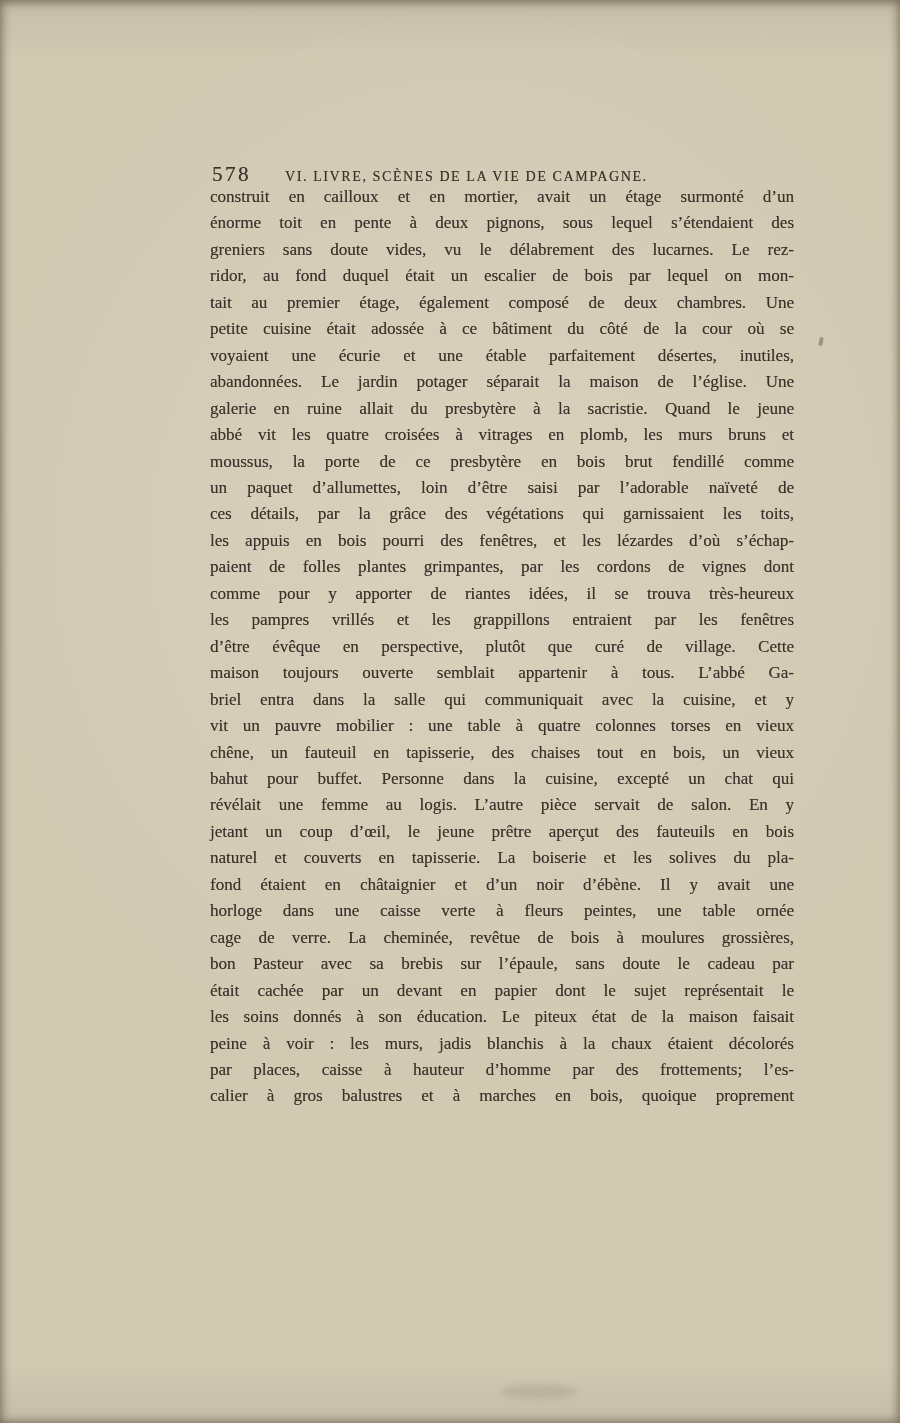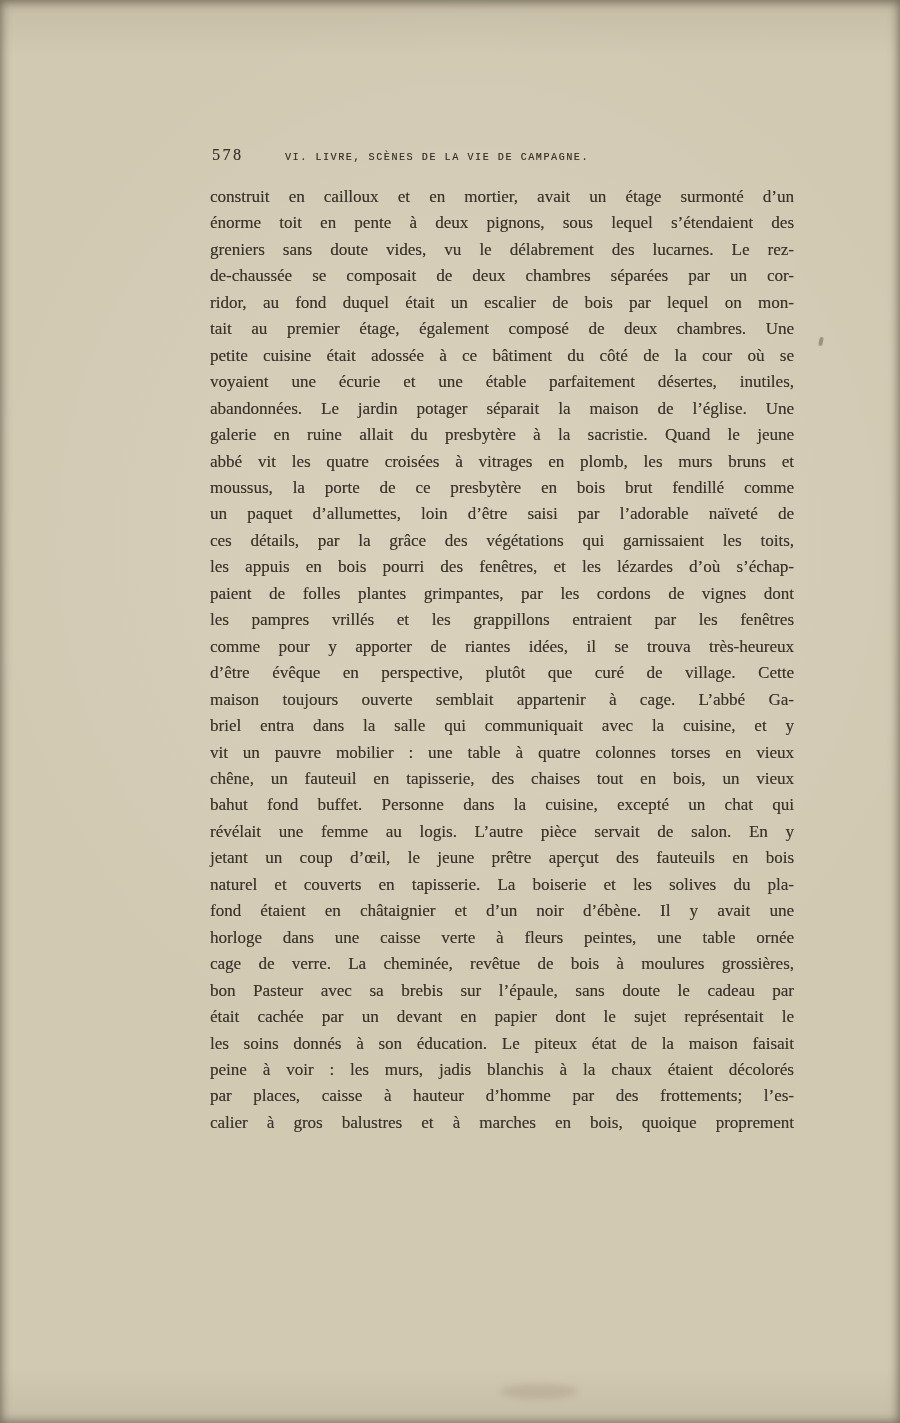--- a/index.html
+++ b/index.html
@@ -34,30 +34,30 @@
       linear-gradient(180deg, rgba(90,78,58,0.10) 0%, rgba(0,0,0,0) 4%, rgba(0,0,0,0) 96%, rgba(90,78,58,0.10) 100%);
   }
   .header{
     position:absolute;
     left:212px;top:146px;width:586px;
     display:flex;align-items:baseline;
     color:var(--ink);
     text-shadow:0.2px 0.2px 0.4px rgba(56,46,34,0.55);
   }
   .page-number{
-    font-size:16px;
+    font-size:21px;
     letter-spacing:2.5px;
     width:73px;
     flex:0 0 auto;
+    margin-top:16px;
   }
   .running-title{
-    font-size:10px;
+    font-size:14px;
     letter-spacing:1.6px;
     white-space:nowrap;
-    font-family:Liberation Mono, monospace;
   }
   .text-block{
     position:absolute;
     left:210px;top:184px;width:584px;
     color:var(--ink);
     font-size:17px;
     line-height:26.45px;
     text-shadow:0.2px 0.2px 0.35px rgba(56,46,34,0.5);
   }
   .text-line{
@@ -85,41 +85,40 @@
 <div class="page">
   <div class="header">
     <span class="page-number">578</span>
     <span class="running-title">VI. LIVRE, SCÈNES DE LA VIE DE CAMPAGNE.</span>
   </div>
 
   <div class="text-block">
       <div class="text-line">construit en cailloux et en mortier, avait un étage surmonté d’un</div>
       <div class="text-line">énorme toit en pente à deux pignons, sous lequel s’étendaient des</div>
       <div class="text-line">greniers sans doute vides, vu le délabrement des lucarnes. Le rez-</div>
-      <div class="text-line">de-chaussée se composait de deux chambres séparées par un cor-</div>
       <div class="text-line">ridor, au fond duquel était un escalier de bois par lequel on mon-</div>
       <div class="text-line">tait au premier étage, également composé de deux chambres. Une</div>
       <div class="text-line">petite cuisine était adossée à ce bâtiment du côté de la cour où se</div>
       <div class="text-line">voyaient une écurie et une étable parfaitement désertes, inutiles,</div>
       <div class="text-line">abandonnées. Le jardin potager séparait la maison de l’église. Une</div>
       <div class="text-line">galerie en ruine allait du presbytère à la sacristie. Quand le jeune</div>
       <div class="text-line">abbé vit les quatre croisées à vitrages en plomb, les murs bruns et</div>
       <div class="text-line">moussus, la porte de ce presbytère en bois brut fendillé comme</div>
       <div class="text-line">un paquet d’allumettes, loin d’être saisi par l’adorable naïveté de</div>
       <div class="text-line">ces détails, par la grâce des végétations qui garnissaient les toits,</div>
       <div class="text-line">les appuis en bois pourri des fenêtres, et les lézardes d’où s’échap-</div>
       <div class="text-line">paient de folles plantes grimpantes, par les cordons de vignes dont</div>
+      <div class="text-line">comme pour y apporter de riantes idées, il se trouva très-heureux</div>
       <div class="text-line">les pampres vrillés et les grappillons entraient par les fenêtres</div>
-      <div class="text-line">comme pour y apporter de riantes idées, il se trouva très-heureux</div>
       <div class="text-line">d’être évêque en perspective, plutôt que curé de village. Cette</div>
-      <div class="text-line">maison toujours ouverte semblait appartenir à cage. L’abbé Ga-</div>
+      <div class="text-line">maison toujours ouverte semblait appartenir à tous. L’abbé Ga-</div>
       <div class="text-line">briel entra dans la salle qui communiquait avec la cuisine, et y</div>
       <div class="text-line">vit un pauvre mobilier : une table à quatre colonnes torses en vieux</div>
       <div class="text-line">chêne, un fauteuil en tapisserie, des chaises tout en bois, un vieux</div>
-      <div class="text-line">bahut fond buffet. Personne dans la cuisine, excepté un chat qui</div>
+      <div class="text-line">bahut pour buffet. Personne dans la cuisine, excepté un chat qui</div>
       <div class="text-line">révélait une femme au logis. L’autre pièce servait de salon. En y</div>
       <div class="text-line">jetant un coup d’œil, le jeune prêtre aperçut des fauteuils en bois</div>
       <div class="text-line">naturel et couverts en tapisserie. La boiserie et les solives du pla-</div>
       <div class="text-line">fond étaient en châtaignier et d’un noir d’ébène. Il y avait une</div>
       <div class="text-line">horloge dans une caisse verte à fleurs peintes, une table ornée</div>
       <div class="text-line">cage de verre. La cheminée, revêtue de bois à moulures grossières,</div>
       <div class="text-line">bon Pasteur avec sa brebis sur l’épaule, sans doute le cadeau par</div>
       <div class="text-line">était cachée par un devant en papier dont le sujet représentait le</div>
       <div class="text-line">les soins donnés à son éducation. Le piteux état de la maison faisait</div>
       <div class="text-line">peine à voir : les murs, jadis blanchis à la chaux étaient décolorés</div>

